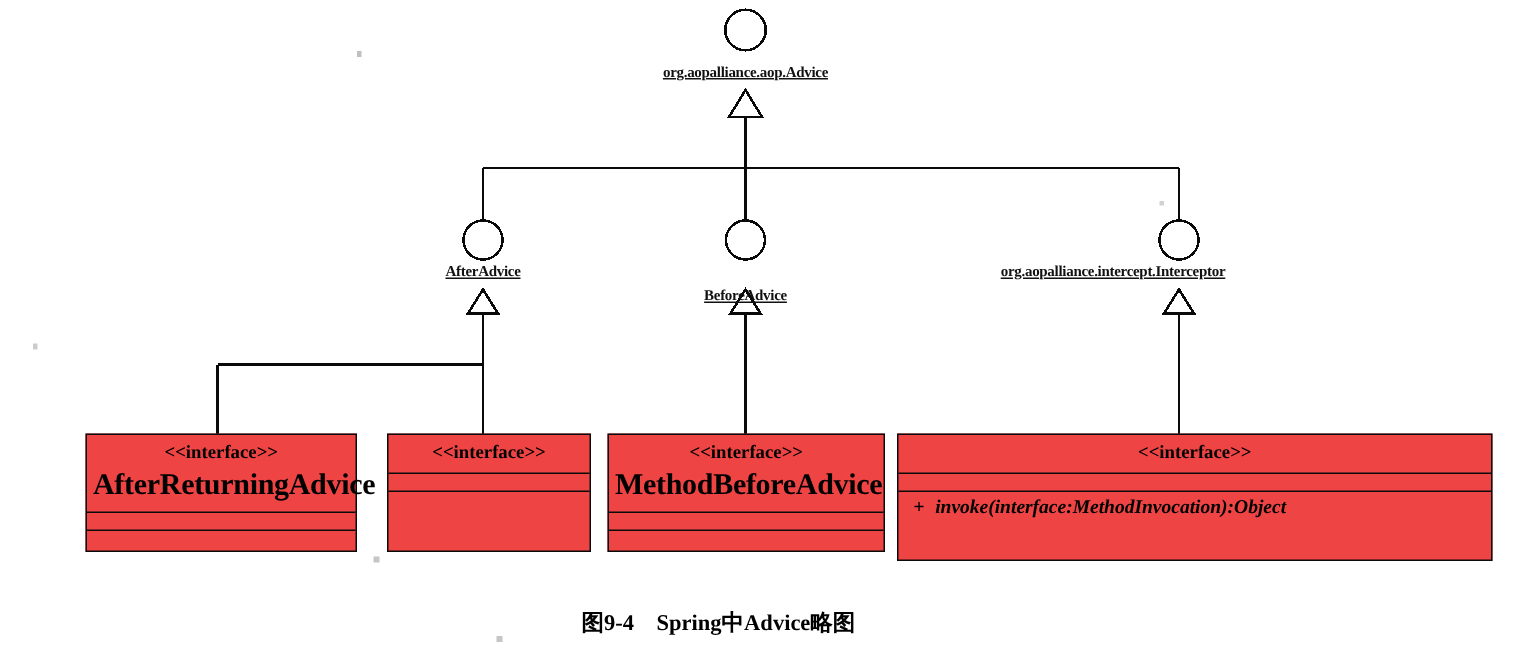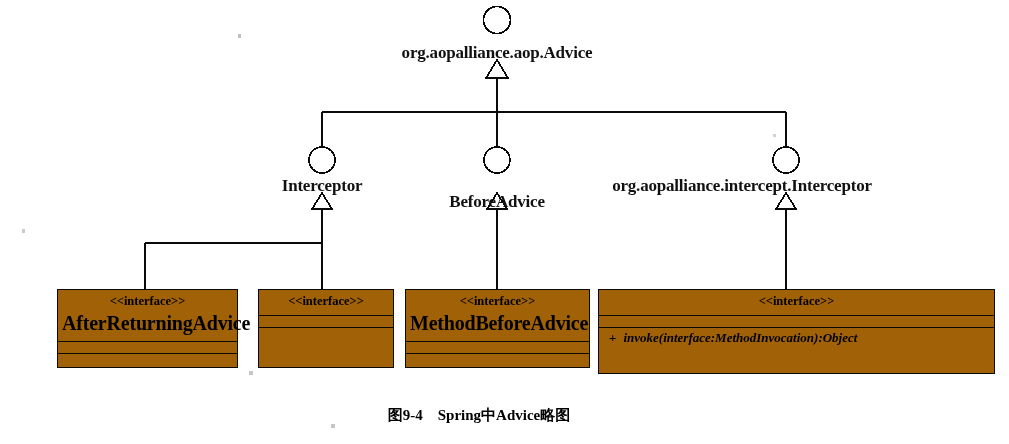--- a/index.html
+++ b/index.html
@@ -6,23 +6,23 @@
   body{
     width:1009px;height:444px;background:#ffffff;
     font-family:"Liberation Serif",serif;
     color:#000;position:relative;overflow:hidden;
   }
   #stage{position:absolute;left:0;top:0;width:1009px;height:444px;}
   svg.layer{position:absolute;left:0;top:0;width:1009px;height:444px;pointer-events:none;}
 
   .lbl{position:absolute;font-weight:bold;white-space:nowrap;
        font-family:"Liberation Serif",serif;color:#111;}
-  .iface-label{font-size:17px;letter-spacing:-0.2px;transform:translateX(-50%);}
+  .iface-label{font-size:10px;letter-spacing:-0.2px;transform:translateX(-50%);text-decoration:underline;}
 
-  .box{position:absolute;border:1.6px solid #0a0a0a;background:#a16207;box-sizing:border-box;}
+  .box{position:absolute;border:1.6px solid #0a0a0a;background:#ef4444;box-sizing:border-box;}
   .box .cmp-name{padding:4px 4px 5px 4px;text-align:center;}
   .box .stereo{font-size:12.5px;font-weight:bold;line-height:1.25;
                font-family:"Liberation Serif",serif;}
   .box .cname{font-size:20px;font-weight:bold;line-height:1.3;letter-spacing:-0.2px;
               font-family:"Liberation Serif",serif;white-space:nowrap;}
   .box .cmp-attr{border-top:1.6px solid #0a0a0a;height:11px;}
   .box .cmp-ops{border-top:1.6px solid #0a0a0a;height:19px;}
   .box .cmp-ops.tall{height:25px;}
   .op{font-size:13px;font-style:italic;font-weight:bold;white-space:nowrap;
       padding:2px 0 0 10px;font-family:"Liberation Serif",serif;}
@@ -67,21 +67,21 @@
       <line x1="322" y1="243" x2="322" y2="290"></line>
 
       <line x1="497" y1="209" x2="497" y2="290"></line>
 
       <line x1="786" y1="209" x2="786" y2="290"></line>
     </g>
   </svg>
 
   <div class="lbl iface-label" style="left:497px;top:43px;">org.aopalliance.aop.Advice</div>
 
-  <div class="lbl iface-label" style="left:322px;top:176px;">Interceptor</div>
+  <div class="lbl iface-label" style="left:322px;top:176px;">AfterAdvice</div>
 
   <div class="lbl iface-label" style="left:497px;top:176px;margin-top:16px;">BeforeAdvice</div>
 
   <div class="lbl iface-label" style="left:742px;top:176px;text-align:right;">org.aopalliance.intercept.Interceptor</div>
 
   <div class="box" style="left:57px;top:289px;width:181px;height:79px;">
     <div class="cmp-name">
       <div class="stereo">&lt;&lt;interface&gt;&gt;</div>
       <div class="cname">AfterReturningAdvice</div>
     </div>

